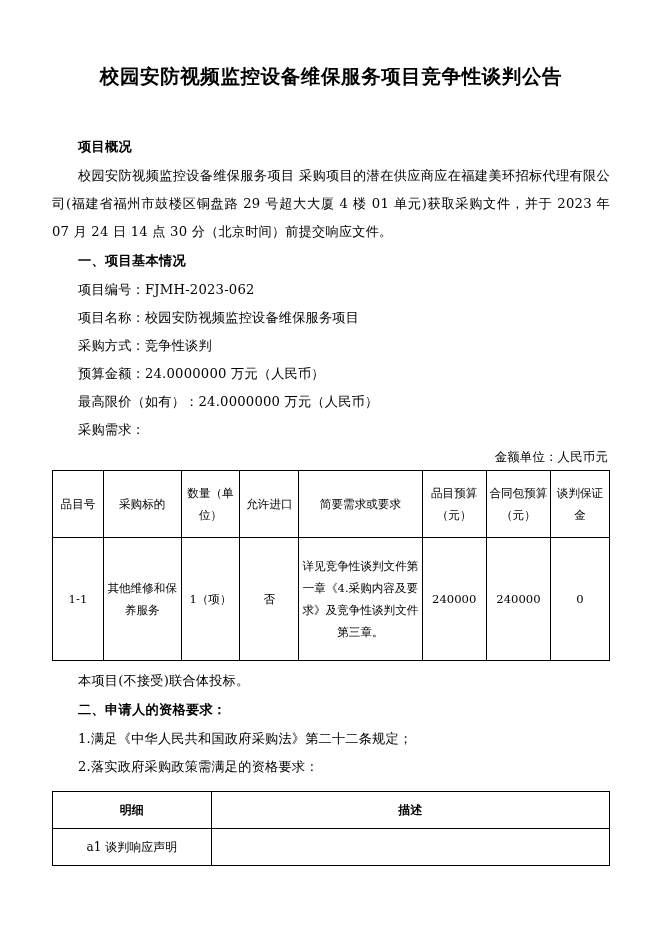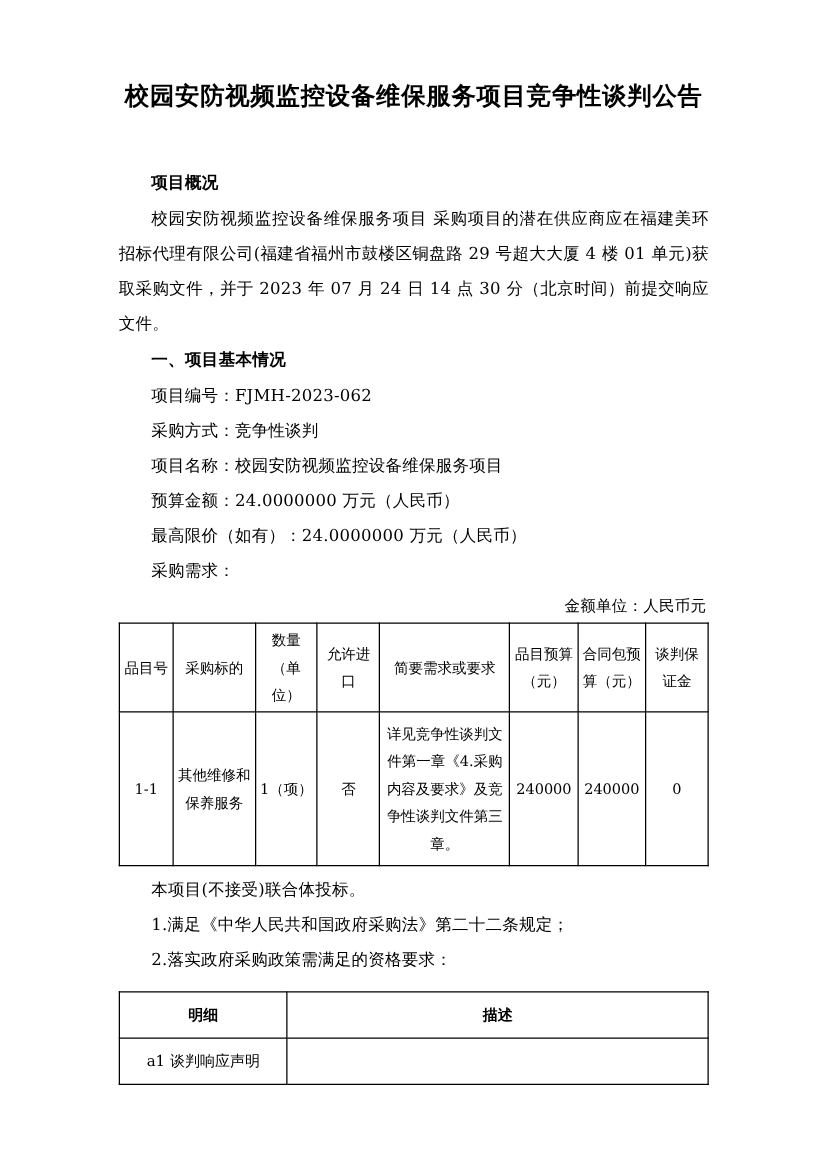--- a/index.html
+++ b/index.html
@@ -13,21 +13,21 @@
     height: 936px;
     font-family: "DejaVu Serif", "Liberation Serif", serif;
     color: #000000;
     overflow: hidden;
     position: relative;
   }
   .page {
     width: 662px;
     height: 936px;
     box-sizing: border-box;
-    padding: 0 95px;
+    padding: 0 52px;
     position: relative;
   }
   .doc-title {
     font-size: 19.5px;
     font-weight: bold;
     text-align: center;
     letter-spacing: 0.6px;
     margin: 0;
     padding-top: 62px;
     line-height: 30px;
@@ -129,23 +129,23 @@
   <div class="gap-title"></div>
 
   <p class="section-head">项目概况</p>
 
   <p class="para para-indent">校园安防视频监控设备维保服务项目 采购项目的潜在供应商应在福建美环招标代理有限公司(福建省福州市鼓楼区铜盘路 29 号超大大厦 4 楼 01 单元)获取采购文件，并于 2023 年 07 月 24 日 14 点 30 分（北京时间）前提交响应文件。</p>
 
   <p class="section-head">一、项目基本情况</p>
 
   <p class="para para-indent">项目编号：FJMH-2023-062</p>
 
+  <p class="para para-indent">项目名称：校园安防视频监控设备维保服务项目</p>
+
   <p class="para para-indent">采购方式：竞争性谈判</p>
-
-  <p class="para para-indent">项目名称：校园安防视频监控设备维保服务项目</p>
 
   <p class="para para-indent">预算金额：24.0000000 万元（人民币）</p>
 
   <p class="para para-indent">最高限价（如有）：24.0000000 万元（人民币）</p>
 
   <p class="para para-indent">采购需求：</p>
 
   <p class="units-line">金额单位：人民币元</p>
 
   <table class="grid items">
@@ -183,20 +183,21 @@
         <td>0</td>
       </tr>
     </tbody>
   </table>
 
   <div class="spacer-6"></div>
 
 
   <p class="para para-indent">本项目(不接受)联合体投标。</p>
 
+  <p class="section-head">二、申请人的资格要求：</p>
 
   <p class="para para-indent">1.满足《中华人民共和国政府采购法》第二十二条规定；</p>
 
   <p class="para para-indent">2.落实政府采购政策需满足的资格要求：</p>
 
   <div class="spacer-10"></div>
 
   <table class="qualify">
     <colgroup>
       <col class="q-detail">

